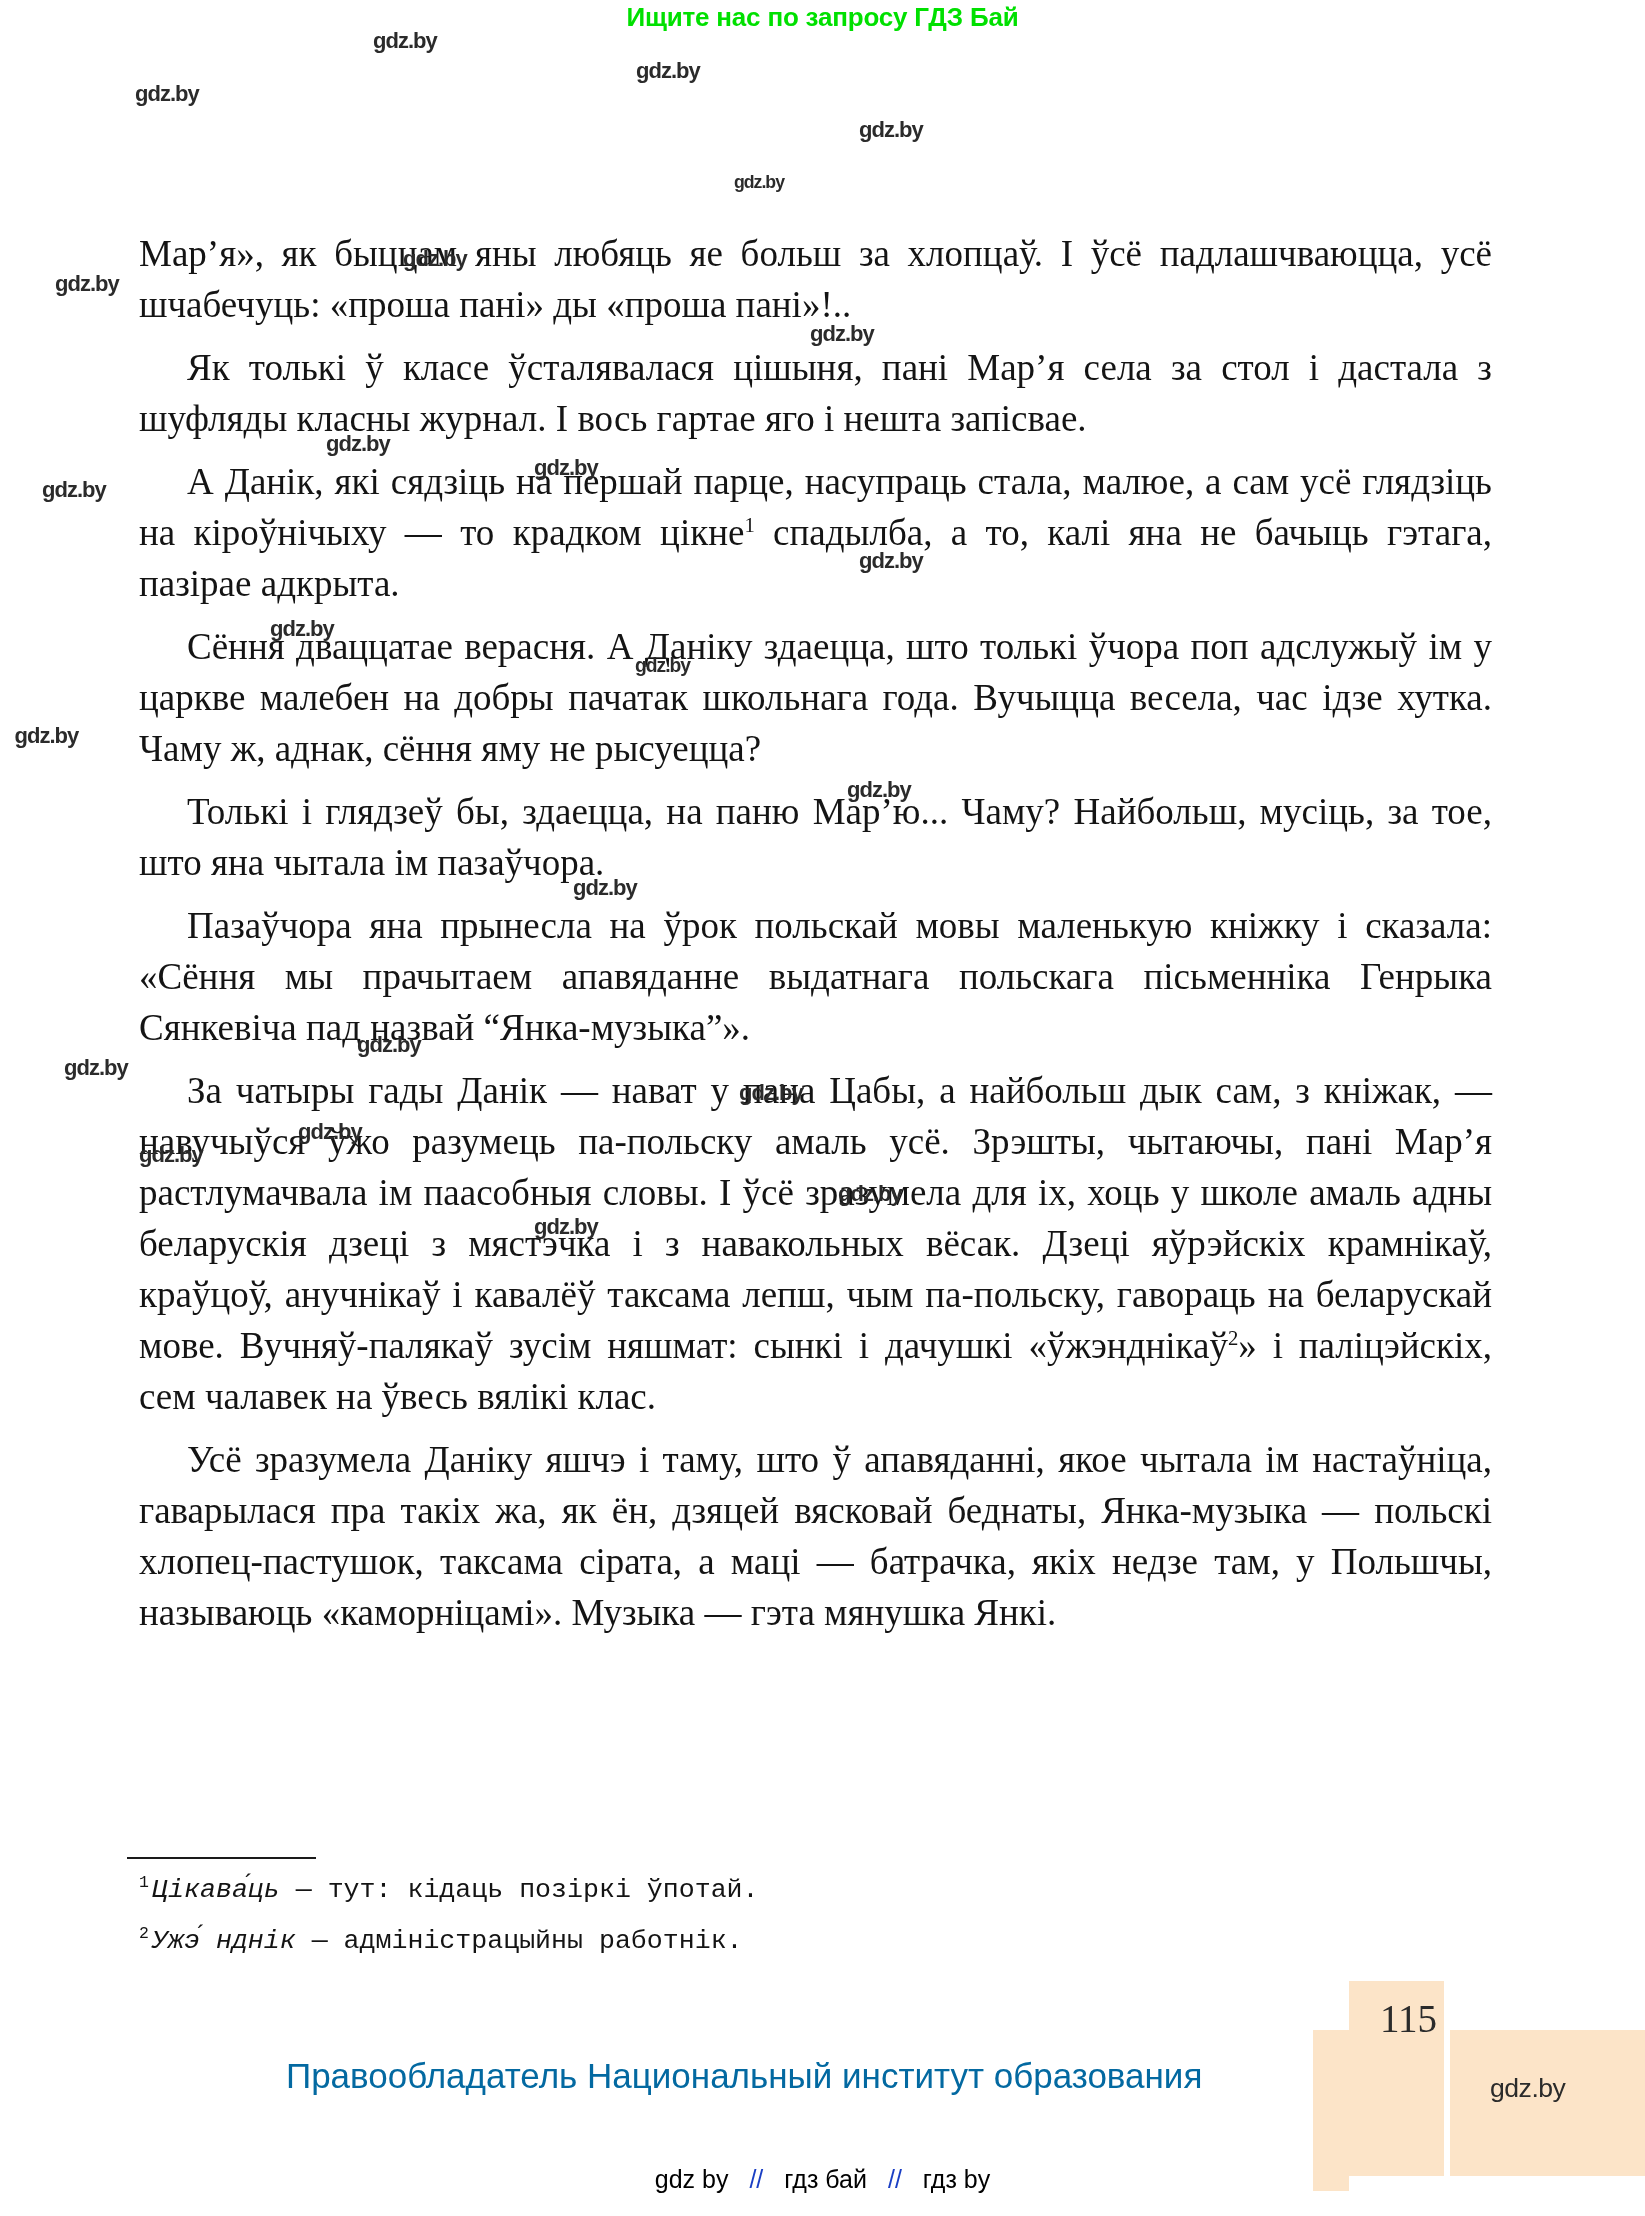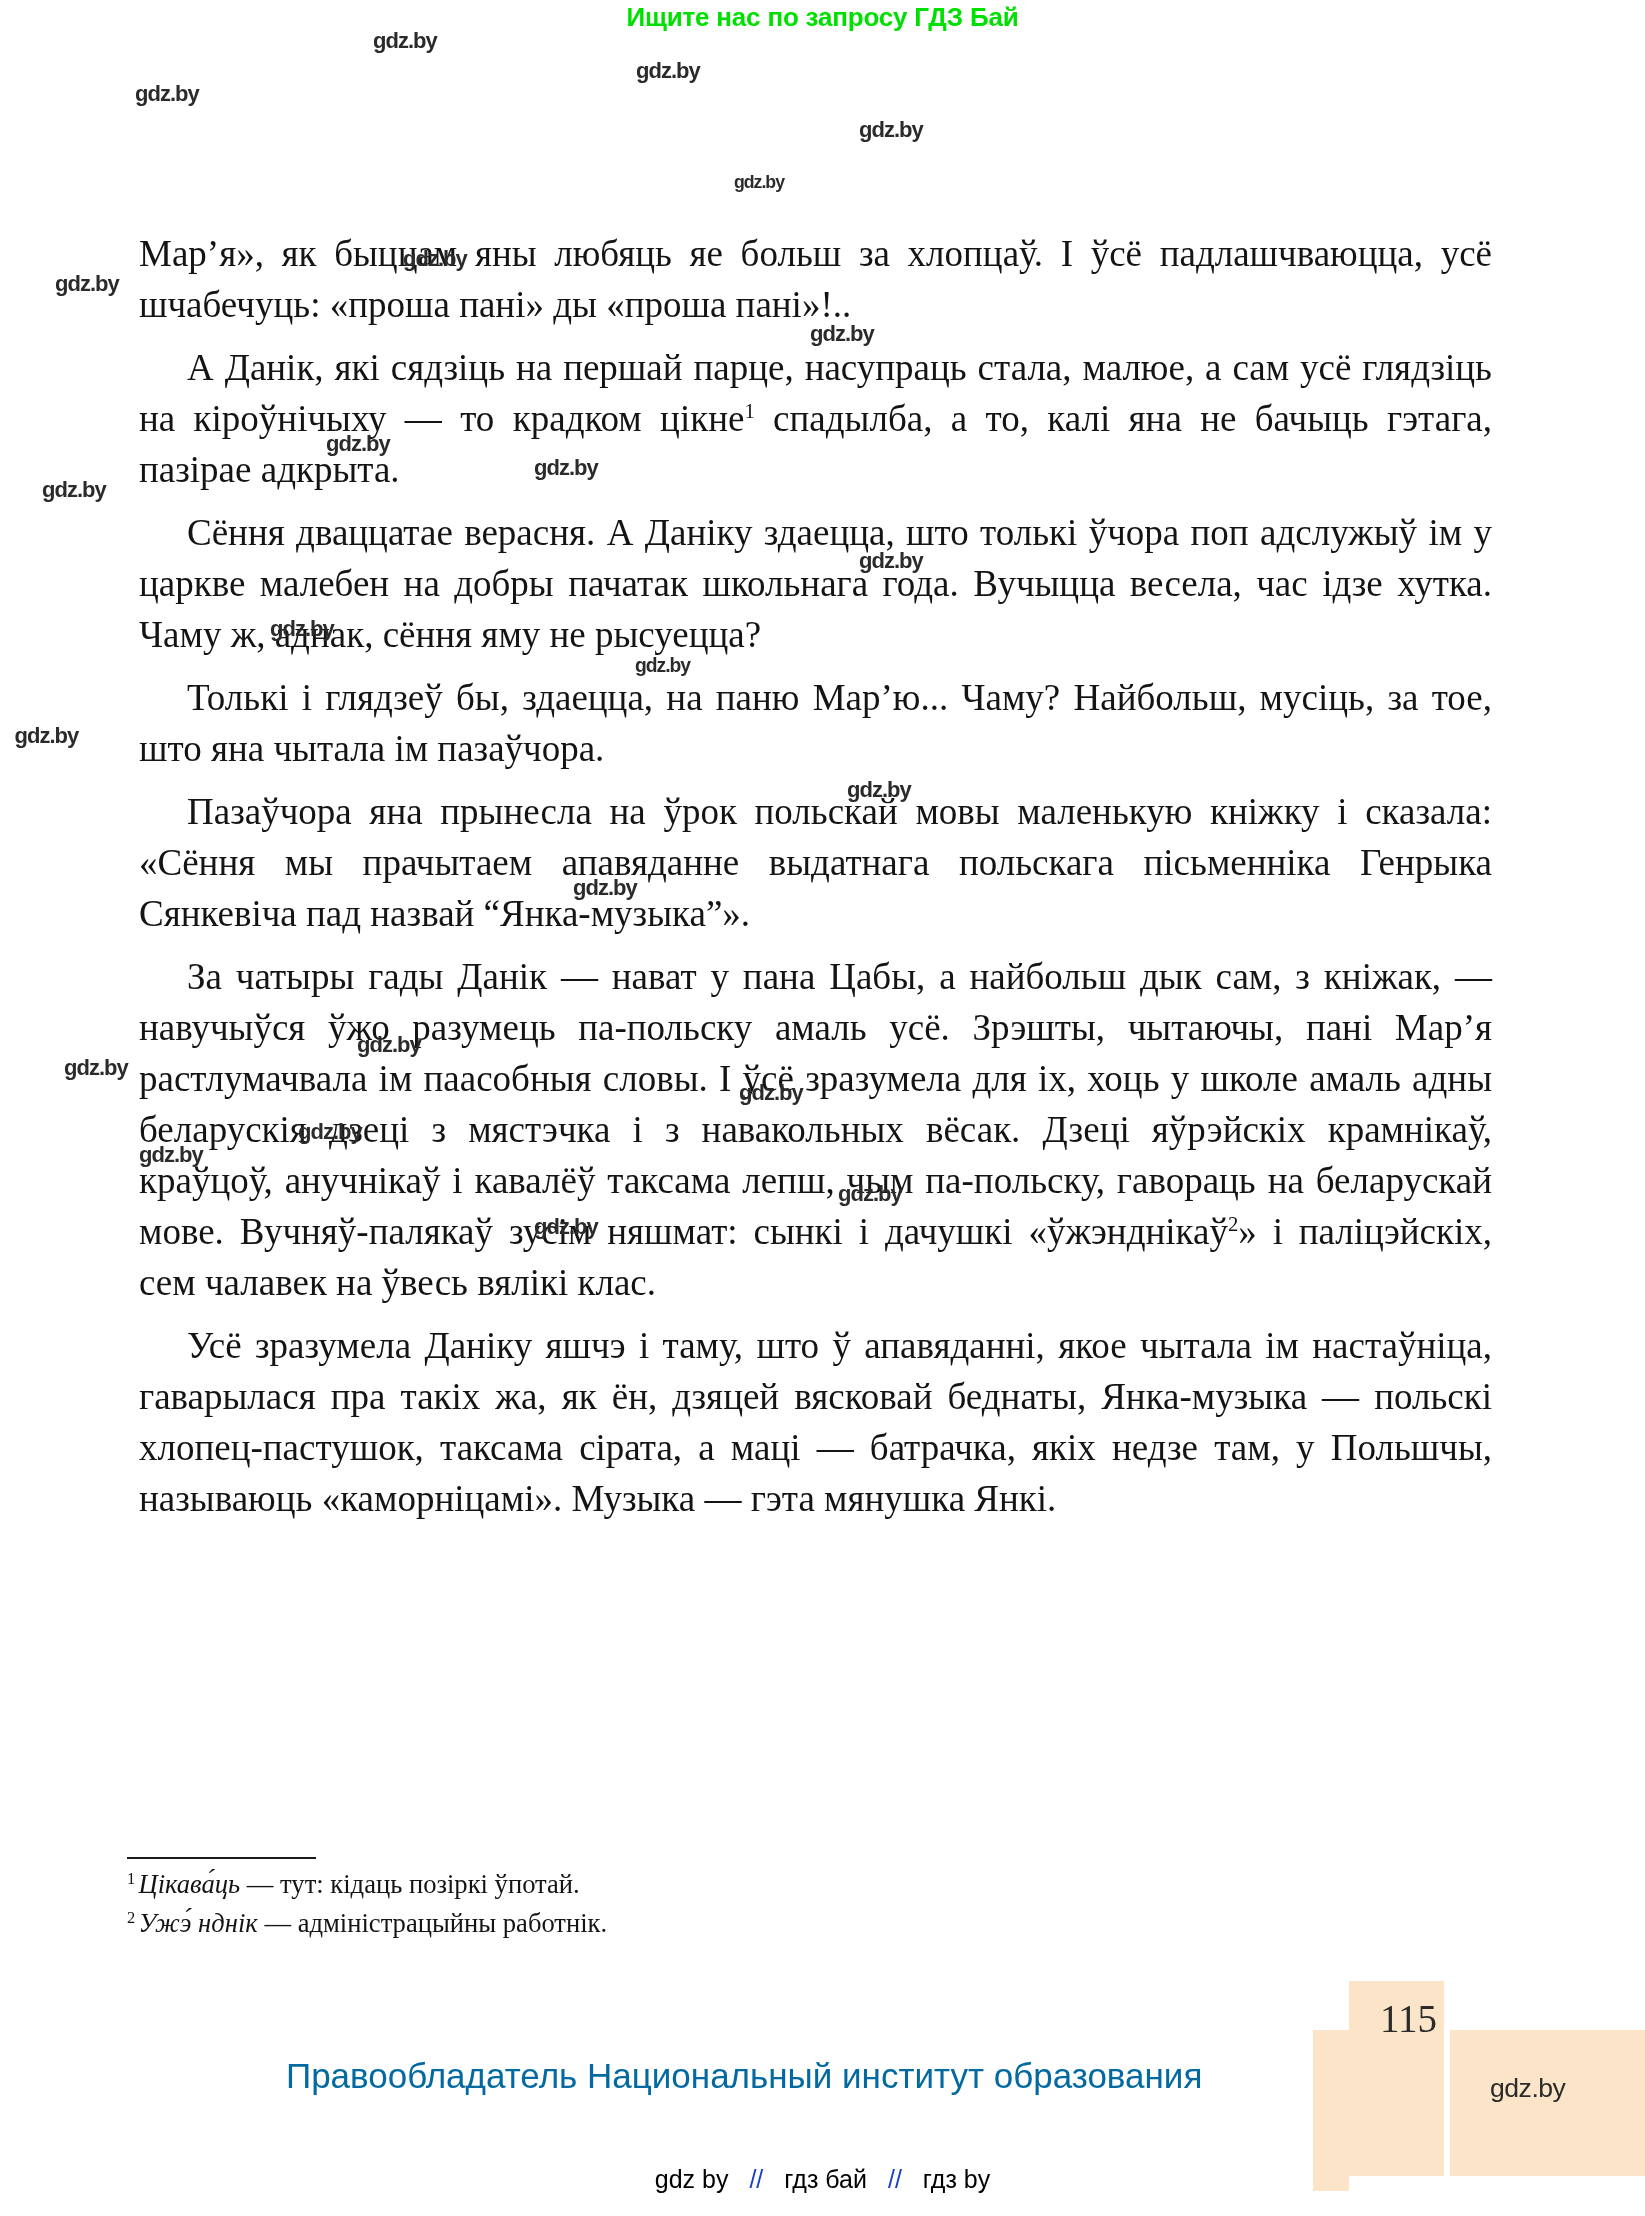--- a/index.html
+++ b/index.html
@@ -82,22 +82,23 @@
     line-height: 39px;
     color: #141414;
   }
   .fn-rule {
     width: 189px;
     height: 0;
     border-top: 2.4px solid #1a1a1a;
     margin: 0 0 6.4px 0;
   }
   .fn-line {
-    margin: 0;
+    margin: 12px;
     white-space: nowrap;
+    font-family: Liberation Mono, monospace;
   }
   .fn-line .fn-num {
     font-size: 0.62em;
     vertical-align: super;
     line-height: 0;
     margin-right: 3.2px;
   }
   .fn-term {
     font-style: italic;
   }
@@ -208,20 +209,21 @@
       <div class="wm" style="left: 64px; top: 1055px; font-size: 22px;">gdz.by</div>
       <div class="wm" style="left: 739px; top: 1080px; font-size: 22px;">gdz.by</div>
       <div class="wm" style="left: 298px; top: 1119px; font-size: 22px;">gdz.by</div>
       <div class="wm" style="left: 139px; top: 1142px; font-size: 22px;">gdz.by</div>
       <div class="wm" style="left: 534px; top: 1214px; font-size: 22px;">gdz.by</div>
       <div class="wm" style="left: 838px; top: 1181px; font-size: 22px;">gdz.by</div>
     </div>
 
   <div class="text-column" id="text-column">
       <p class="para">Мар’я», як быццам яны любяць яе больш за хлопцаў. І ўсё падлашчваюцца, усё шчабечуць: «проша пані» ды «проша пані»!..</p>
+      <p class="para indent">Як толькі ў класе ўсталявалася цішыня, пані Мар’я села за стол і дастала з шуфляды класны журнал. І вось гартае яго і нешта запісвае.</p>
       <p class="para indent">А Данік, які сядзіць на першай парце, насупраць стала, малюе, а сам усё глядзіць на кіроўнічыху — то крадком цікне<sup>1</sup> спадылба, а то, калі яна не бачыць гэтага, пазірае адкрыта.</p>
       <p class="para indent">Сёння дваццатае верасня. А Даніку здаецца, што толькі ўчора поп адслужыў ім у царкве малебен на добры пачатак школьнага года. Вучыцца весела, час ідзе хутка. Чаму ж, аднак, сёння яму не рысуецца?</p>
       <p class="para indent">Толькі і глядзеў бы, здаецца, на паню Мар’ю... Чаму? Найбольш, мусіць, за тое, што яна чытала ім пазаўчора.</p>
       <p class="para indent">Пазаўчора яна прынесла на ўрок польскай мовы маленькую кніжку і сказала: «Сёння мы прачытаем апавяданне выдатнага польскага пісьменніка Генрыка Сянкевіча пад назвай “Янка-музыка”».</p>
       <p class="para indent">За чатыры гады Данік — нават у пана Цабы, а найбольш дык сам, з кніжак, — навучыўся ўжо разумець па-польску амаль усё. Зрэшты, чытаючы, пані Мар’я растлумачвала ім паасобныя словы. І ўсё зразумела для іх, хоць у школе амаль адны беларускія дзеці з мястэчка і з навакольных вёсак. Дзеці яўрэйскіх крамнікаў, краўцоў, анучнікаў і кавалёў таксама лепш, чым па-польску, гавораць на беларускай мове. Вучняў-палякаў зусім няшмат: сынкі і дачушкі «ўжэнднікаў<sup>2</sup>» і паліцэйскіх, сем чалавек на ўвесь вялікі клас.</p>
       <p class="para indent">Усё зразумела Даніку яшчэ і таму, што ў апавяданні, якое чытала ім настаўніца, гаварылася пра такіх жа, як ён, дзяцей вясковай беднаты, Янка-музыка — польскі хлопец-пастушок, таксама сірата, а маці — батрачка, якіх недзе там, у Польшчы, называюць «каморніцамі». Музыка — гэта мянушка Янкі.</p>
     </div>
 
   <div class="footnotes">
     <div class="fn-rule"></div>

